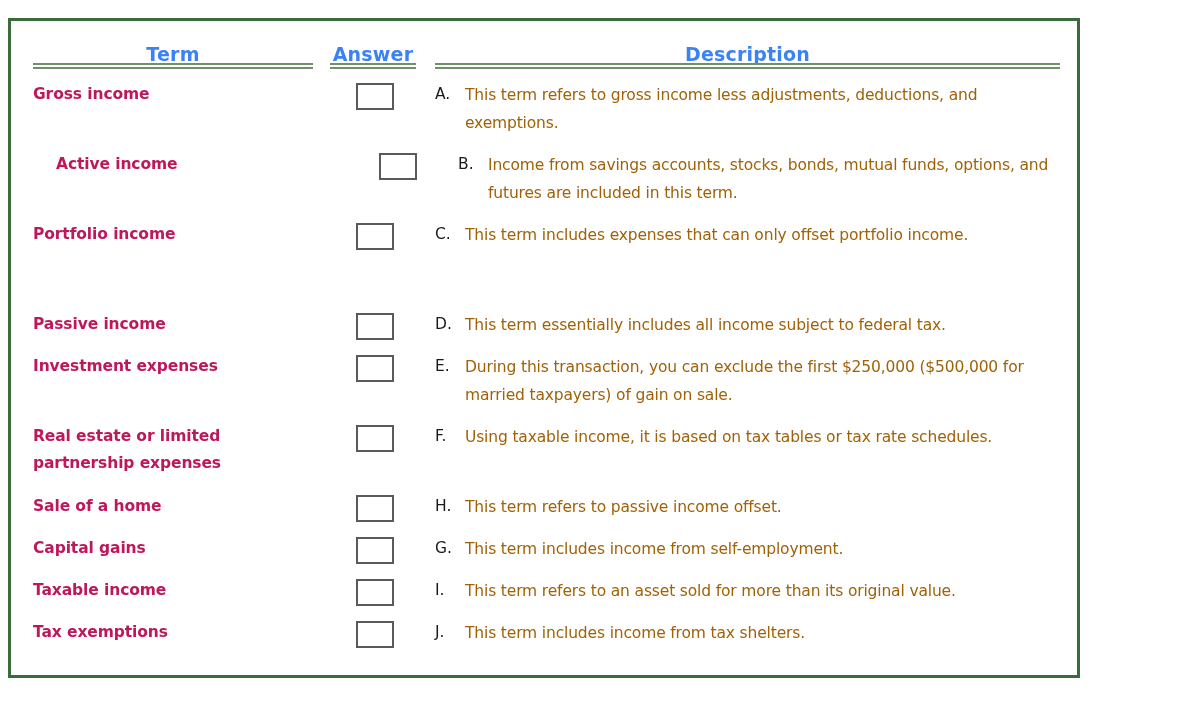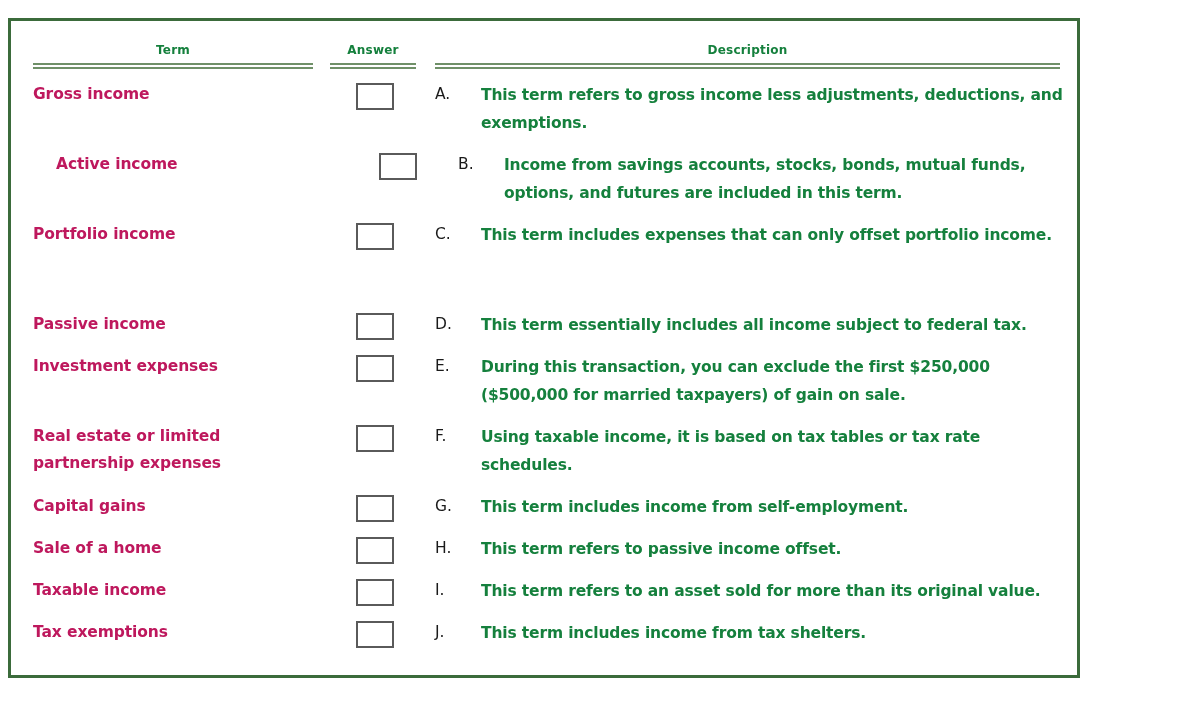--- a/index.html
+++ b/index.html
@@ -49,22 +49,22 @@
     left: 0;
     top: 12px;
     width: 100%;
     height: 48px;
   }
 
   .col-head {
     position: absolute;
     font-family: "DejaVu Sans", sans-serif;
     font-weight: bold;
-    font-size: 12px;
-    color: #15803d;
+    font-size: 19px;
+    color: #3b82f6;
     text-align: center;
     letter-spacing: 0.2px;
   }
 
   .head-term   { left: 22px;  top: 10px; width: 280px; }
   .head-answer { left: 319px; top: 10px; width: 86px;  }
   .head-desc   { left: 424px; top: 10px; width: 625px; }
 
   
   .rule {
@@ -130,29 +130,28 @@
     top: 0;
     width: 46px;
     font-family: "DejaVu Sans", sans-serif;
     font-size: 15.5px;
     line-height: 27px;
     color: #1a1a1a;
   }
 
   .cell-desc {
     position: absolute;
-    left: 470px;
+    left: 454px;
     top: 0;
     width: 590px;
     font-family: "DejaVu Sans", sans-serif;
     font-size: 15.5px;
     line-height: 28px;
-    color: #15803d;
+    color: #a16207;
     letter-spacing: -0.15px;
-    font-weight: bold;
   }
 </style>
 </head>
 <body>
 
 <div id="screen">
 
   <div class="frame">
     <div class="frame-inner">
 
@@ -209,36 +208,36 @@
           </div>
           <div class="row" style="height: 70px;">
             <div class="cell-term">Real estate or limited partnership expenses</div>
             <div class="cell-answer">
               <div class="checkbox"></div>
             </div>
             <div class="cell-letter">F.</div>
             <div class="cell-desc">Using taxable income, it is based on tax tables or tax rate schedules.</div>
           </div>
           <div class="row" style="height: 42px;">
+            <div class="cell-term">Sale of a home</div>
+            <div class="cell-answer">
+              <div class="checkbox"></div>
+            </div>
+            <div class="cell-letter">H.</div>
+            <div class="cell-desc">This term refers to passive income offset.</div>
+          </div>
+          <div class="row" style="height: 42px;">
             <div class="cell-term">Capital gains</div>
             <div class="cell-answer">
               <div class="checkbox"></div>
             </div>
             <div class="cell-letter">G.</div>
             <div class="cell-desc">This term includes income from self-employment.</div>
           </div>
           <div class="row" style="height: 42px;">
-            <div class="cell-term">Sale of a home</div>
-            <div class="cell-answer">
-              <div class="checkbox"></div>
-            </div>
-            <div class="cell-letter">H.</div>
-            <div class="cell-desc">This term refers to passive income offset.</div>
-          </div>
-          <div class="row" style="height: 42px;">
             <div class="cell-term">Taxable income</div>
             <div class="cell-answer">
               <div class="checkbox"></div>
             </div>
             <div class="cell-letter">I.</div>
             <div class="cell-desc">This term refers to an asset sold for more than its original value.</div>
           </div>
           <div class="row" style="height: 42px;">
             <div class="cell-term">Tax exemptions</div>
             <div class="cell-answer">

